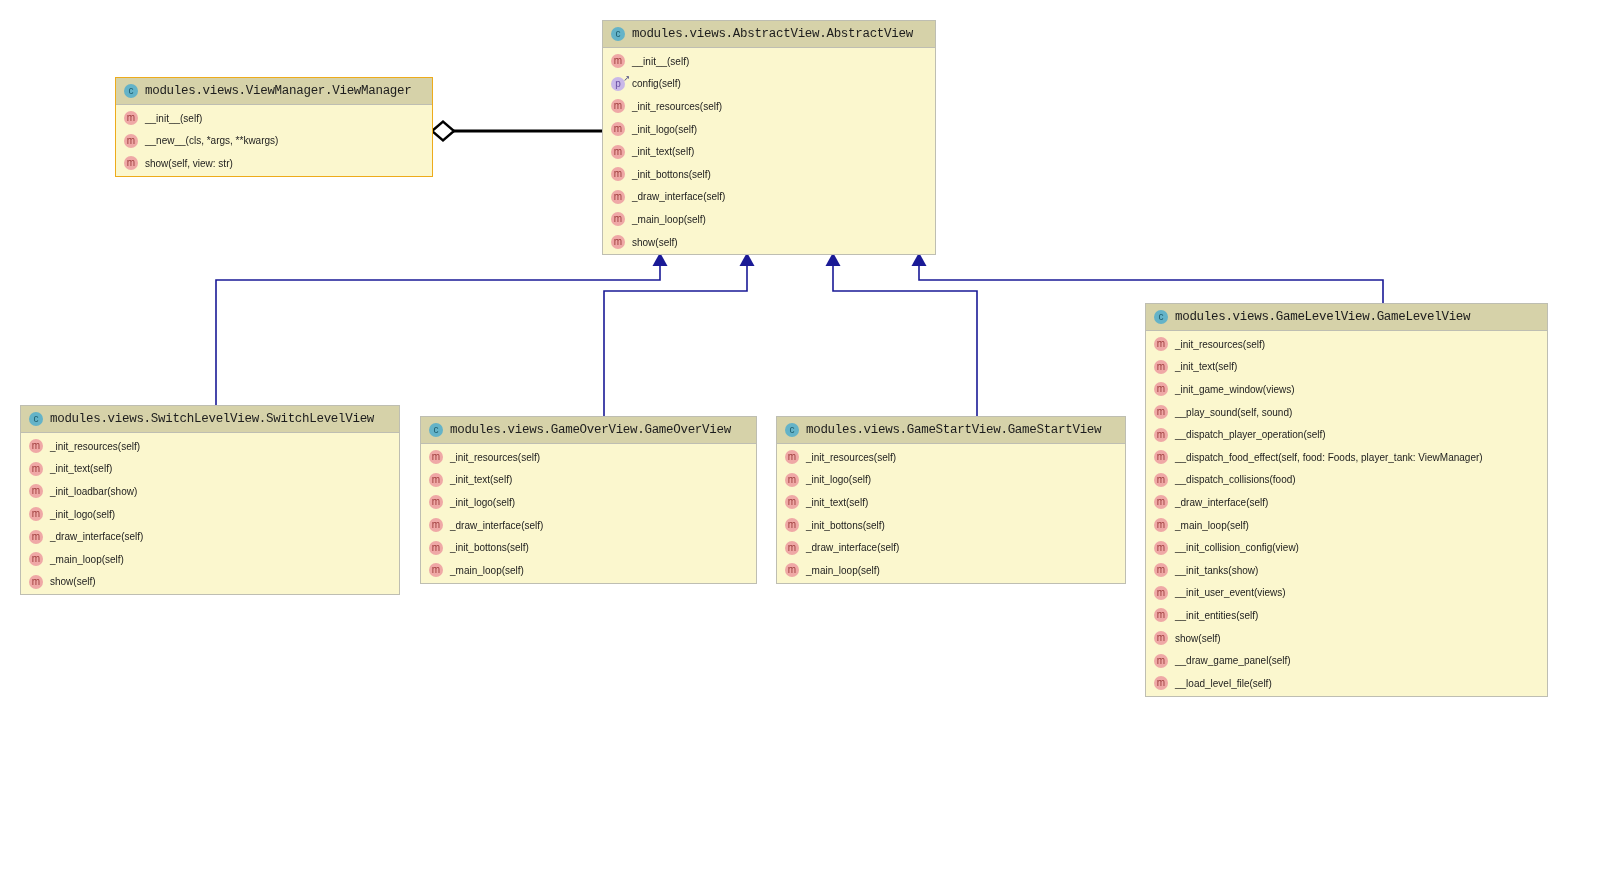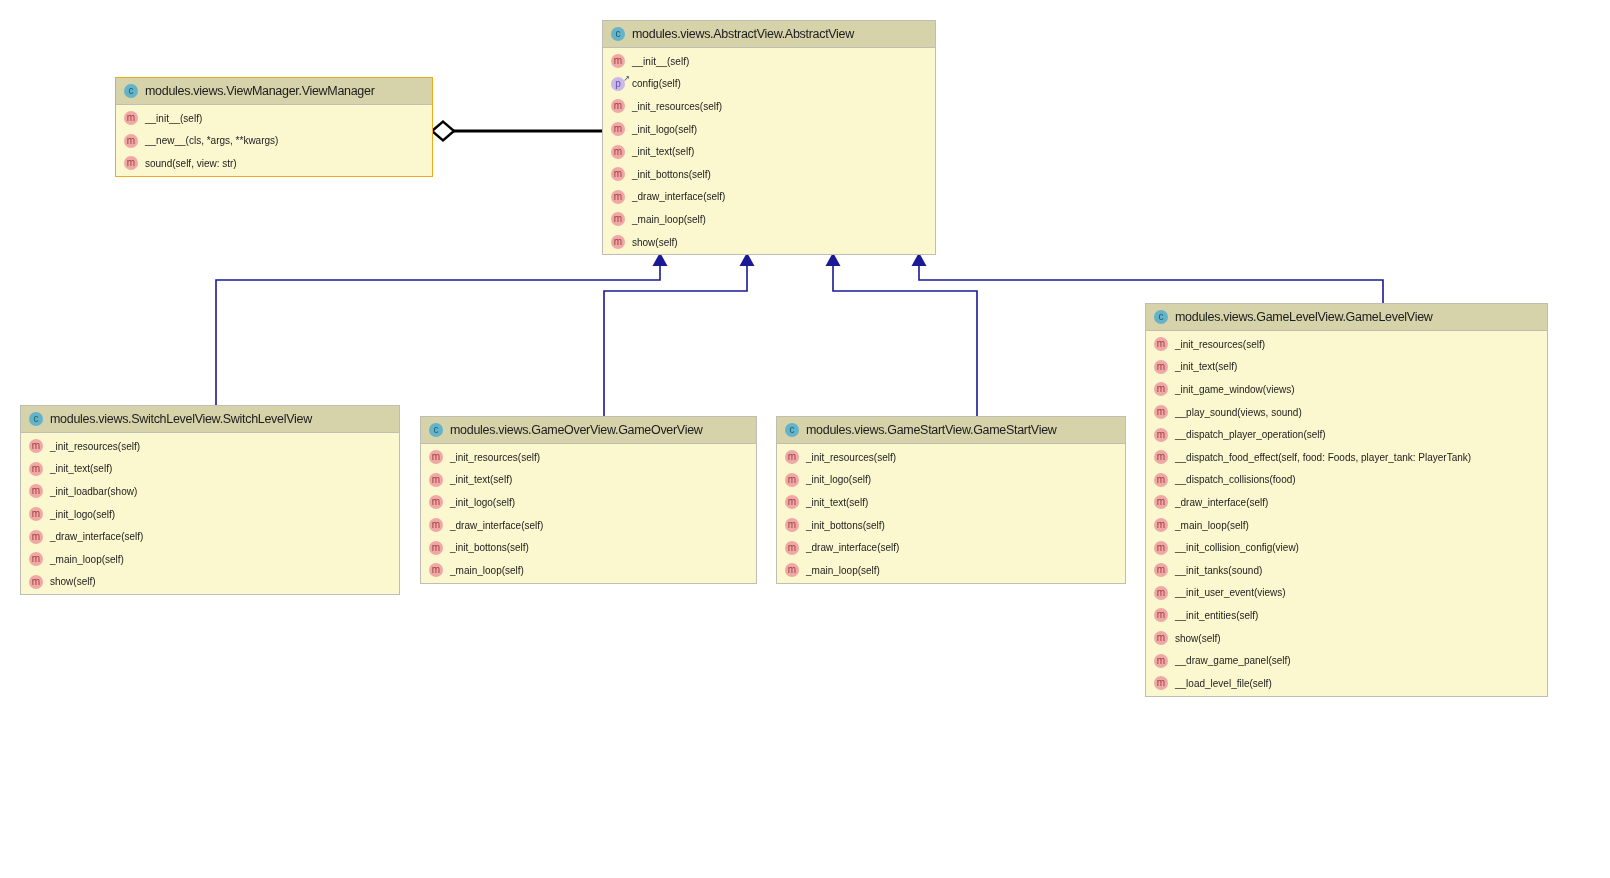--- a/index.html
+++ b/index.html
@@ -35,21 +35,21 @@
     display: flex;
     align-items: center;
     background: var(--node-header, #D6D2A9);
     border-bottom: 1px solid var(--node-border, #BEBEB2);
     padding: 0 8px;
     box-sizing: border-box;
     white-space: nowrap;
     overflow: hidden;
   }
   .node-title {
-    font-family: Liberation Sans, sans-serif;
+    font-family: Liberation Mono, monospace;
     font-size: 12.5px;
     color: var(--text, #1C1C1C);
     margin-left: 7px;
     letter-spacing: -0.3px;
   }
   .node-body {
     padding: 2px 0 1px 0;
   }
   .member {
     height: 22.6px;
@@ -139,21 +139,21 @@
       <div class="member">
         <span class="icon method-icon">m</span>
         <span class="member-label">__init__(self)</span>
       </div>
       <div class="member">
         <span class="icon method-icon">m</span>
         <span class="member-label">__new__(cls, *args, **kwargs)</span>
       </div>
       <div class="member">
         <span class="icon method-icon">m</span>
-        <span class="member-label">sound(self, view: str)</span>
+        <span class="member-label">show(self, view: str)</span>
       </div>
     </div>
   </div>
 
   <div class="node" style="left:602px; top:20px; width:334px;">
     <div class="node-header">
       <span class="icon class-icon">c</span>
       <span class="node-title">modules.views.AbstractView.AbstractView</span>
     </div>
     <div class="node-body">
@@ -315,49 +315,49 @@
       <div class="member">
         <span class="icon method-icon">m</span>
         <span class="member-label">_init_text(self)</span>
       </div>
       <div class="member">
         <span class="icon method-icon">m</span>
         <span class="member-label">_init_game_window(views)</span>
       </div>
       <div class="member">
         <span class="icon method-icon">m</span>
-        <span class="member-label">__play_sound(views, sound)</span>
+        <span class="member-label">__play_sound(self, sound)</span>
       </div>
       <div class="member">
         <span class="icon method-icon">m</span>
         <span class="member-label">__dispatch_player_operation(self)</span>
       </div>
       <div class="member">
         <span class="icon method-icon">m</span>
-        <span class="member-label">__dispatch_food_effect(self, food: Foods, player_tank: PlayerTank)</span>
+        <span class="member-label">__dispatch_food_effect(self, food: Foods, player_tank: ViewManager)</span>
       </div>
       <div class="member">
         <span class="icon method-icon">m</span>
         <span class="member-label">__dispatch_collisions(food)</span>
       </div>
       <div class="member">
         <span class="icon method-icon">m</span>
         <span class="member-label">_draw_interface(self)</span>
       </div>
       <div class="member">
         <span class="icon method-icon">m</span>
         <span class="member-label">_main_loop(self)</span>
       </div>
       <div class="member">
         <span class="icon method-icon">m</span>
         <span class="member-label">__init_collision_config(view)</span>
       </div>
       <div class="member">
         <span class="icon method-icon">m</span>
-        <span class="member-label">__init_tanks(sound)</span>
+        <span class="member-label">__init_tanks(show)</span>
       </div>
       <div class="member">
         <span class="icon method-icon">m</span>
         <span class="member-label">__init_user_event(views)</span>
       </div>
       <div class="member">
         <span class="icon method-icon">m</span>
         <span class="member-label">__init_entities(self)</span>
       </div>
       <div class="member">

